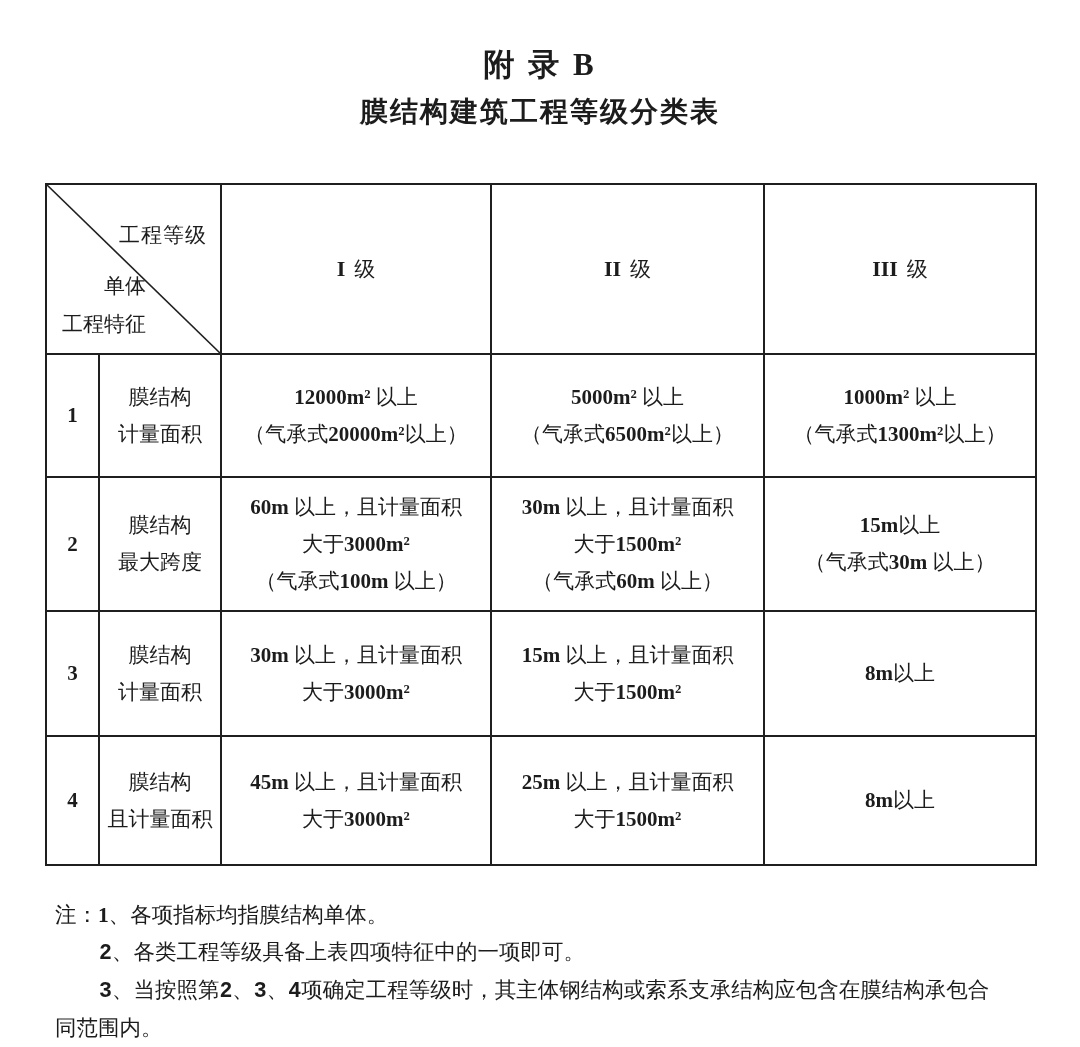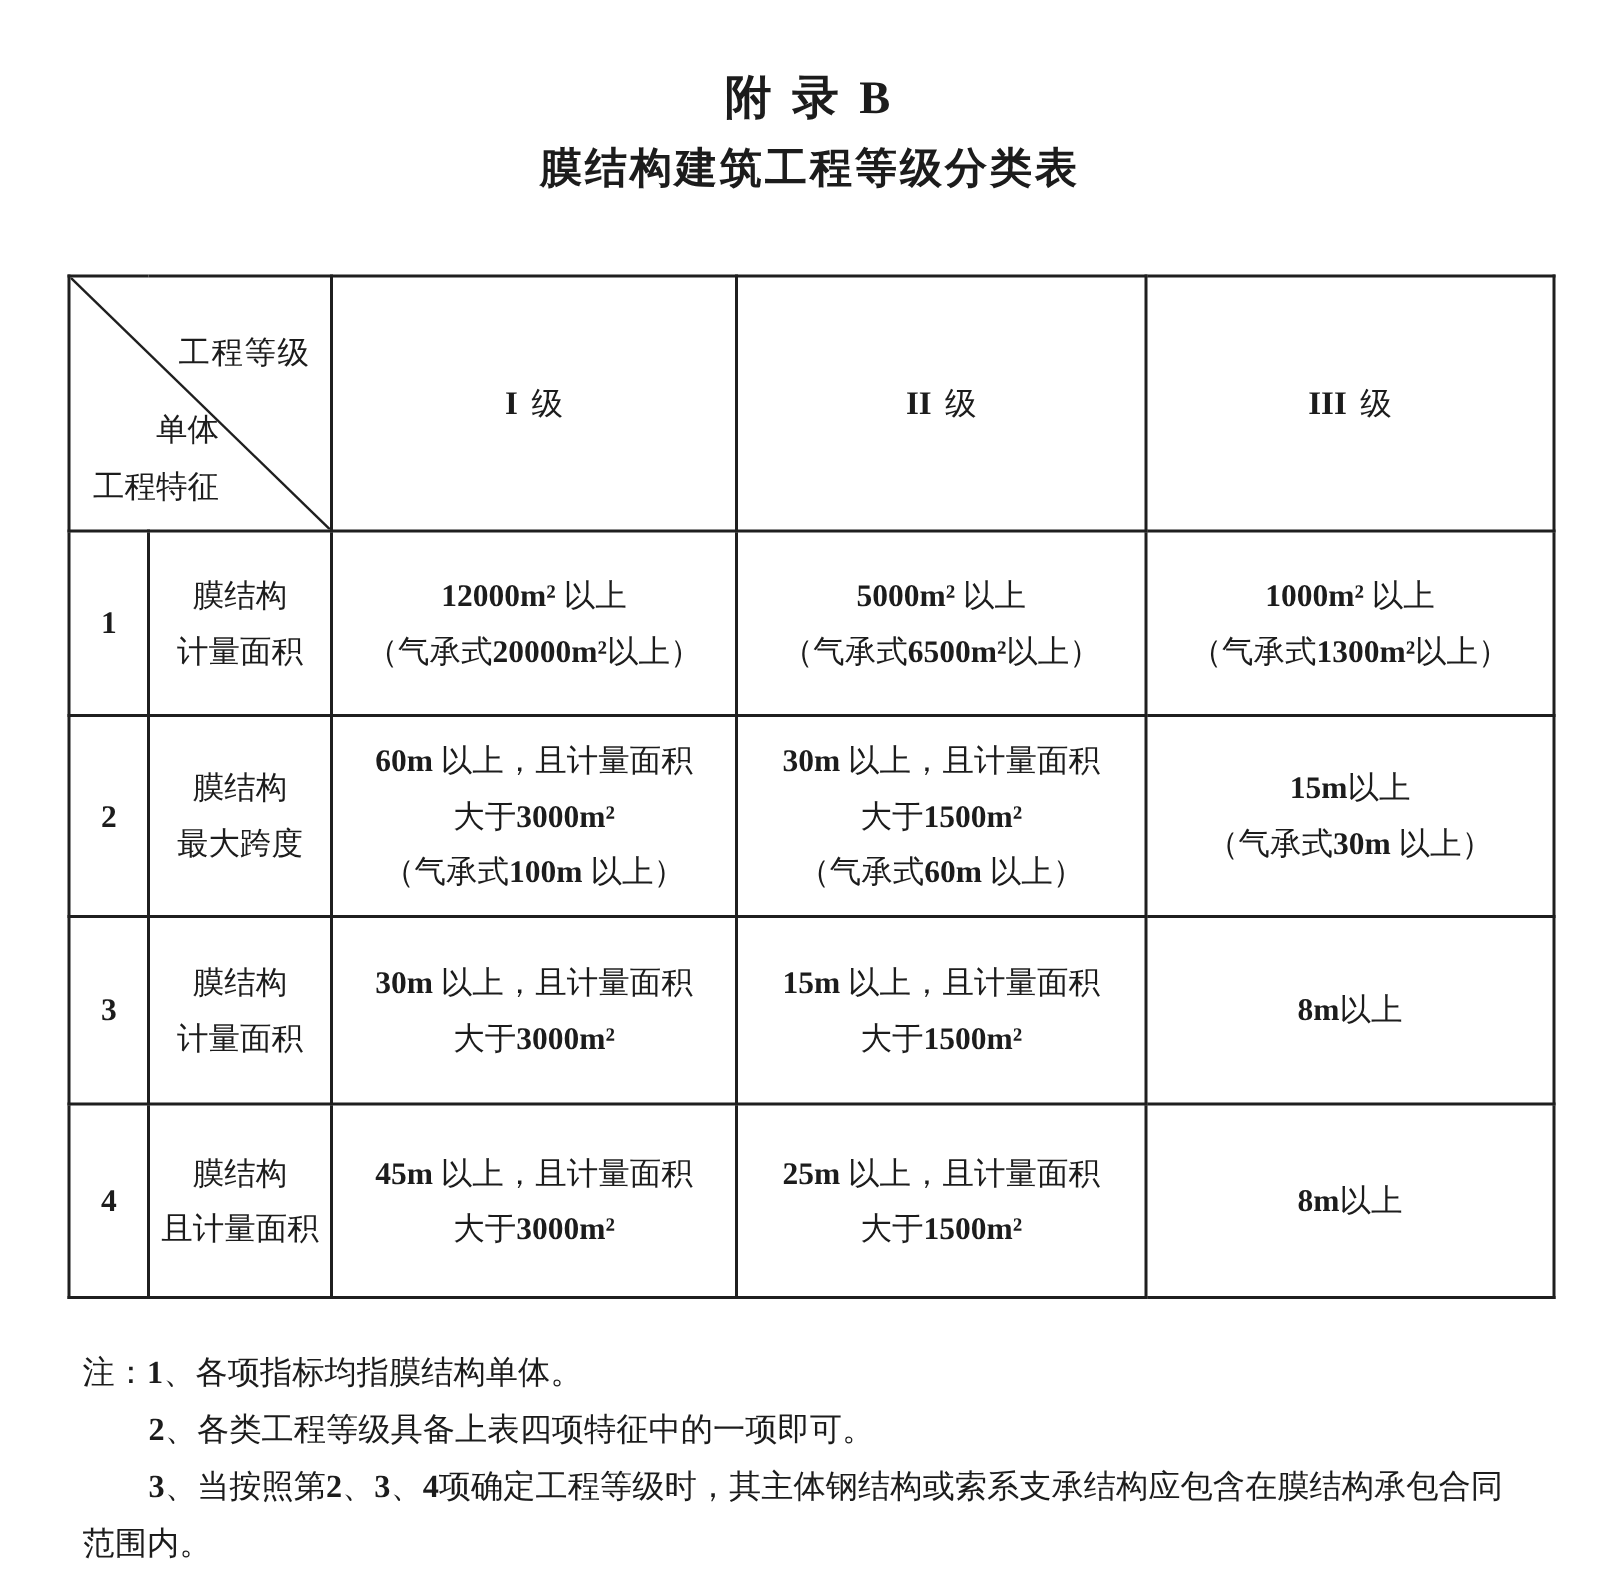--- a/index.html
+++ b/index.html
@@ -54,21 +54,21 @@
 
   
   b { font-weight: bold; }
 
   
   .notes {
     position: absolute; left: 55px; top: 896px; width: 950px;
     font-size: 21.5px;
   }
   .notes p { line-height: 38px; }
-  .note-follow { text-indent: 44px; }
+  .note-follow { text-indent: 44px; font-family: Liberation Mono, monospace; }
 </style>
 </head>
 <body>
 
 <div class="page">
 
   <div class="title-block">
     <div class="title-line1">附 录 B</div>
     <div class="title-line2">膜结构建筑工程等级分类表</div>
   </div>

